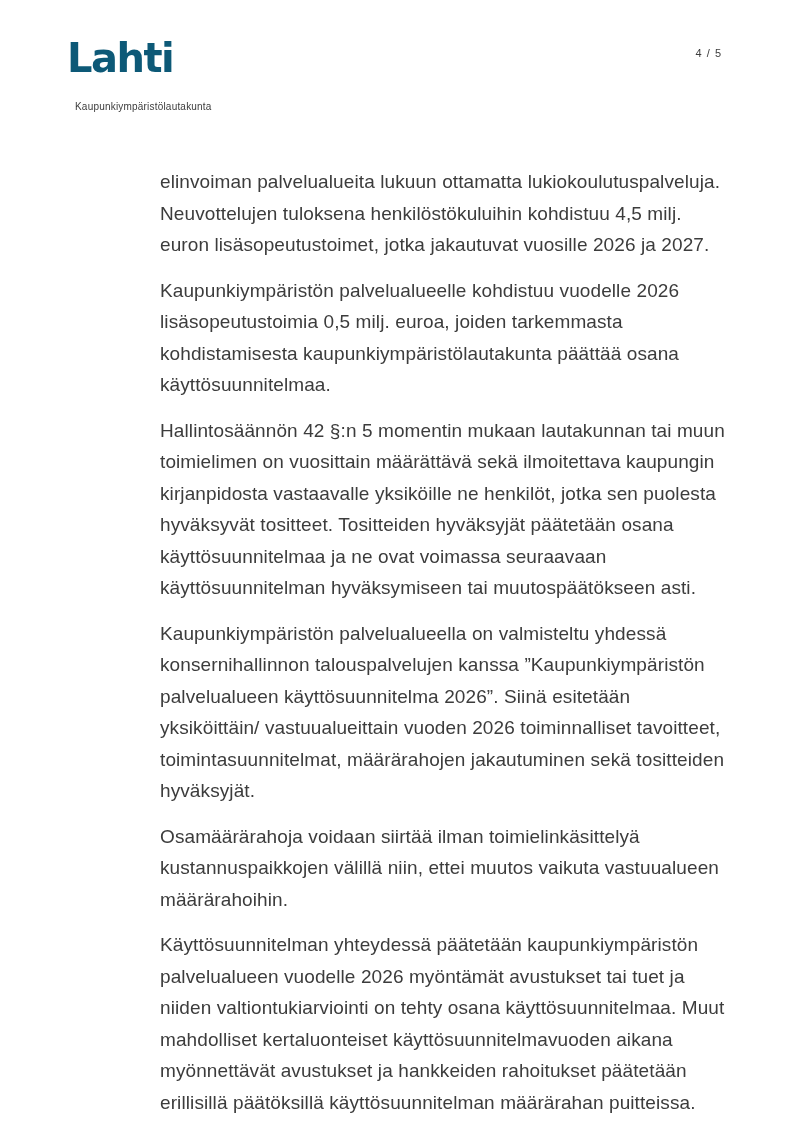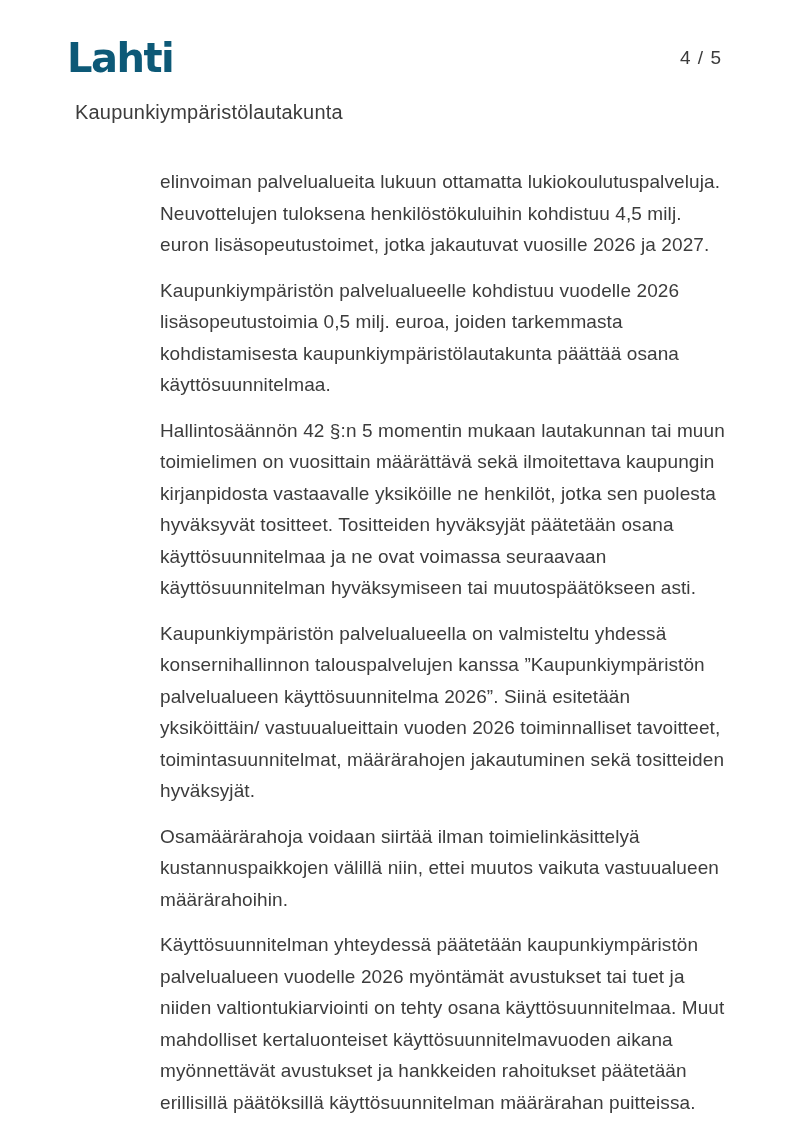--- a/index.html
+++ b/index.html
@@ -27,33 +27,33 @@
     font-weight: 700;
     letter-spacing: -1.5px;
     color: #0d5977;
     font-family: "DejaVu Sans", "Liberation Sans", sans-serif;
     line-height: 1;
   }
   .page-number {
     position: absolute;
     top: 47px;
     right: 71px;
-    font-size: 19px;
+    font-size: 11px;
     color: #3c3c3c;
     letter-spacing: 1px;
   }
   .meta-row {
     position: absolute;
     top: 101px;
     left: 75px;
     right: 71px;
     display: flex;
     justify-content: space-between;
     align-items: center;
-    font-size: 20px;
+    font-size: 10px;
     color: #3c3c3c;
     letter-spacing: 0.2px;
   }
   
   .doc-body {
     position: absolute;
     left: 160px;
     top: 166px;
     width: 570px;
     font-size: 19px;

